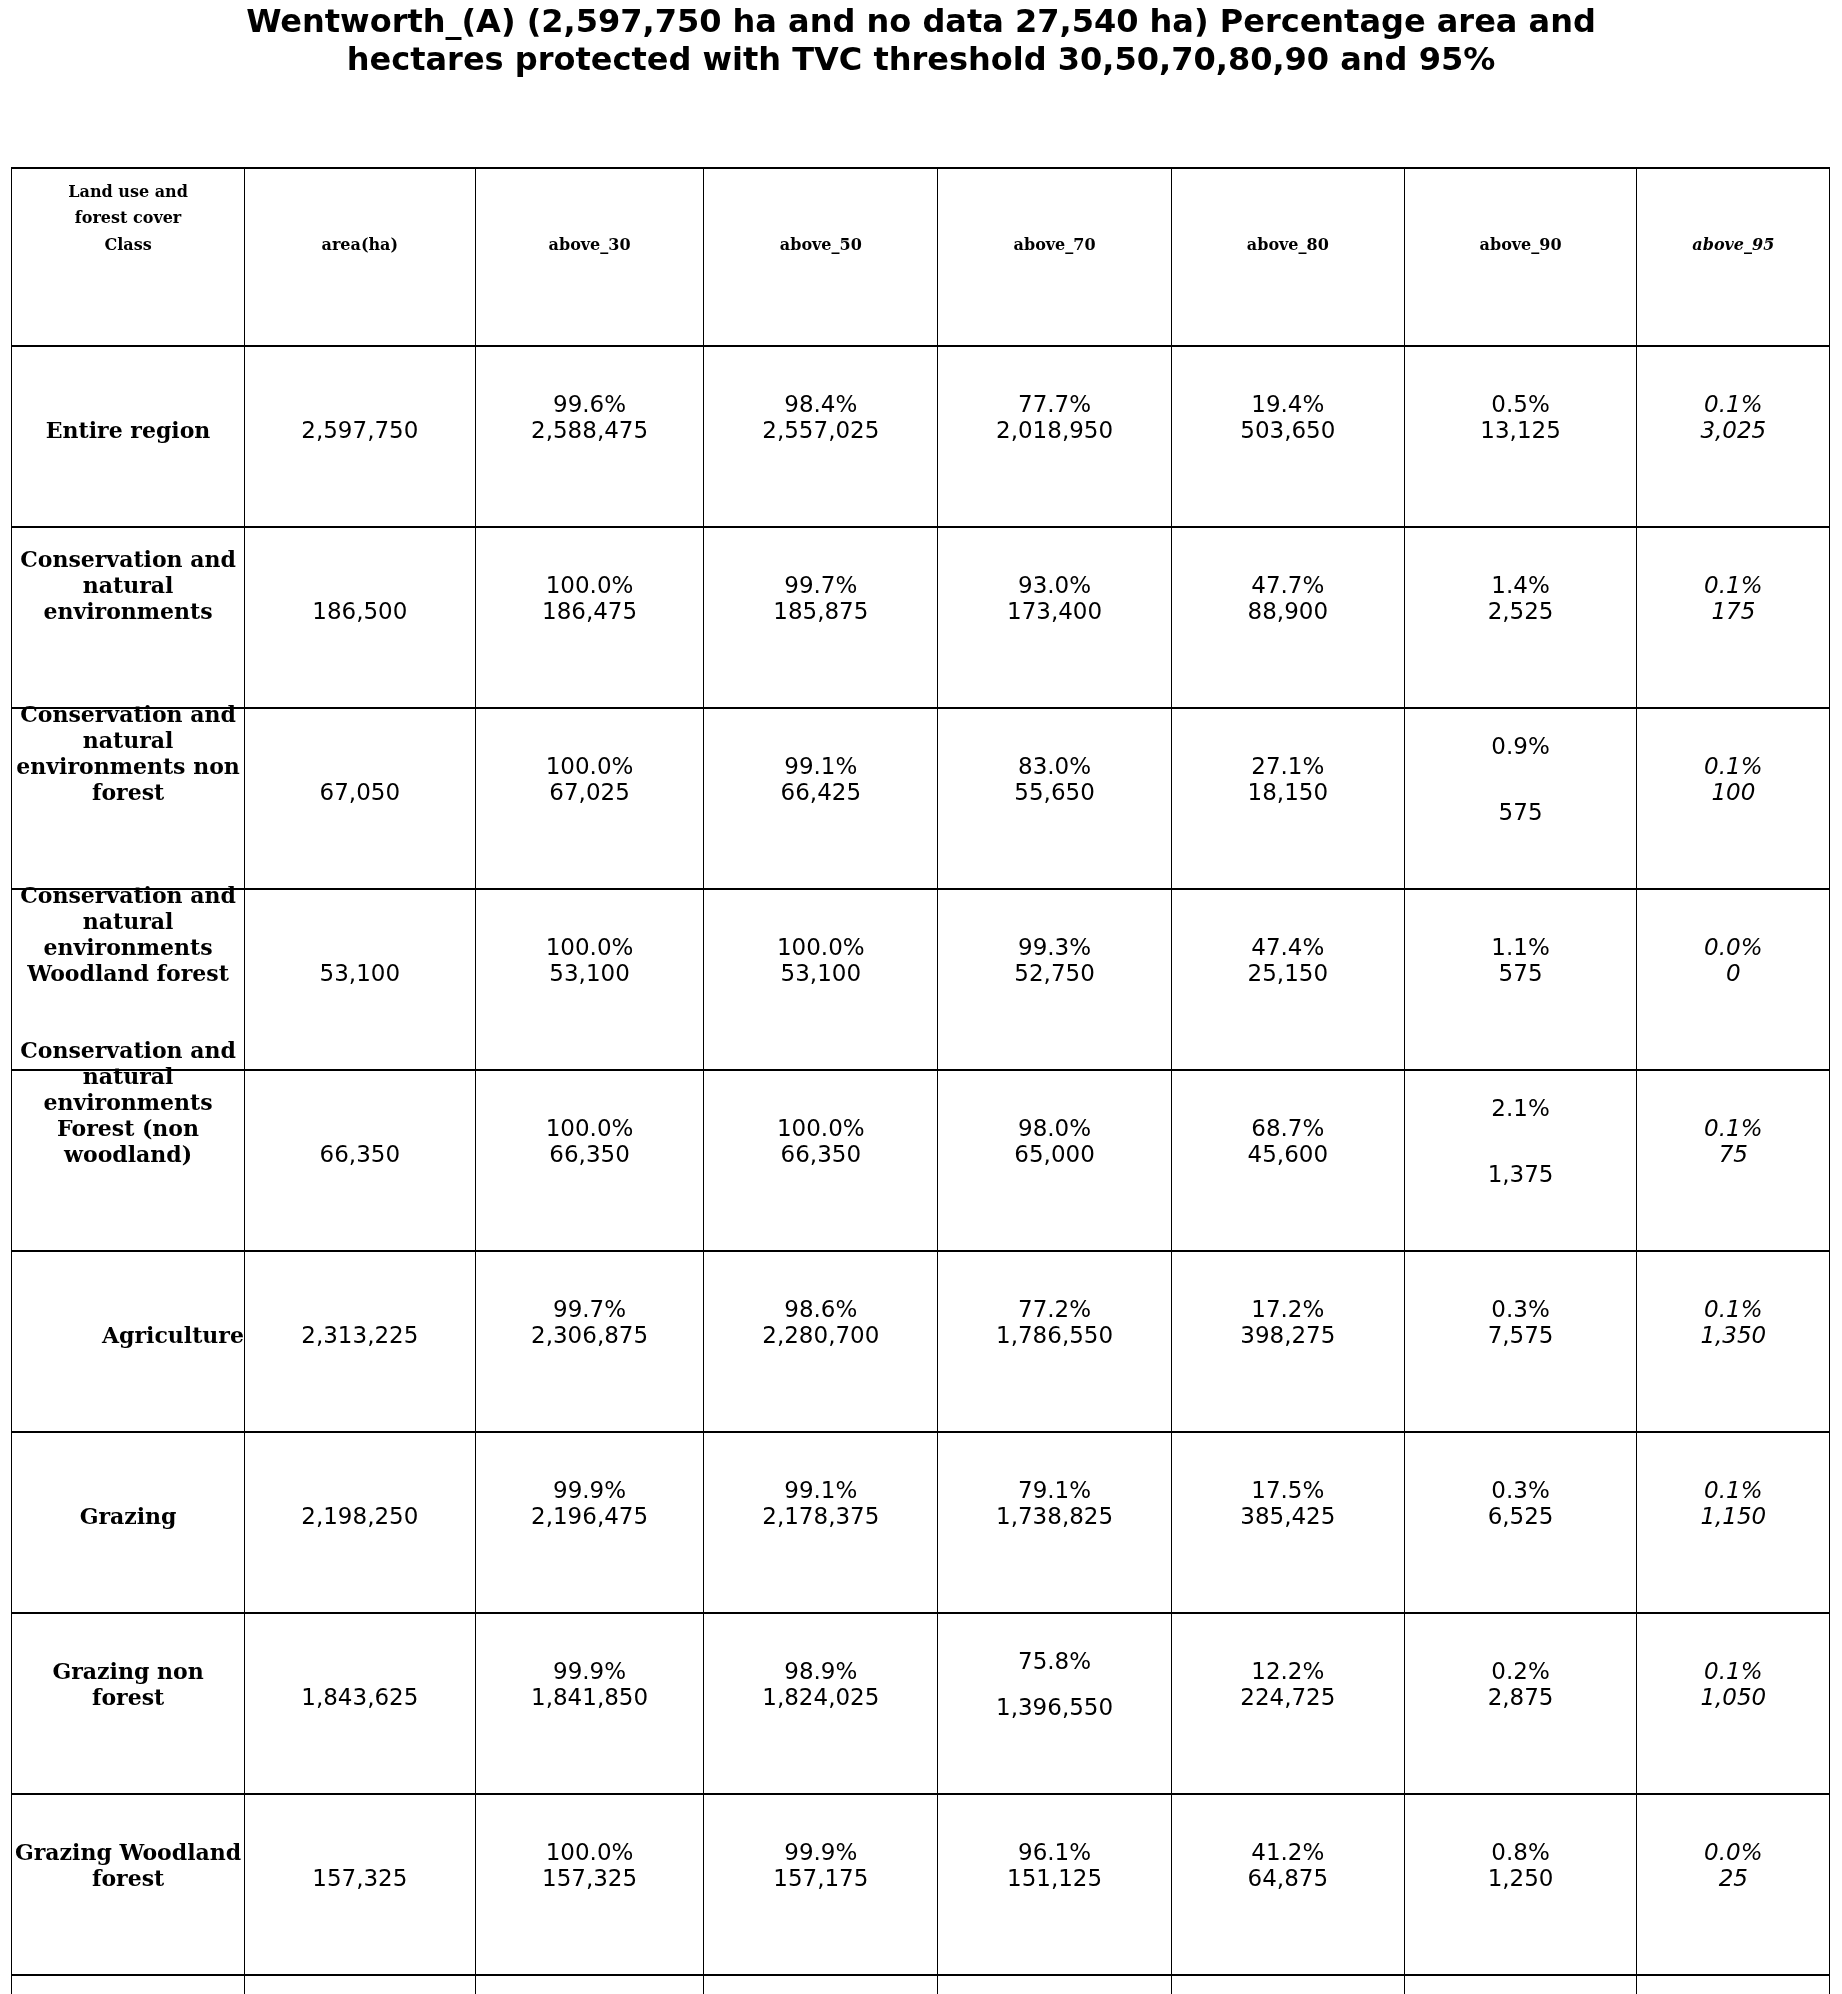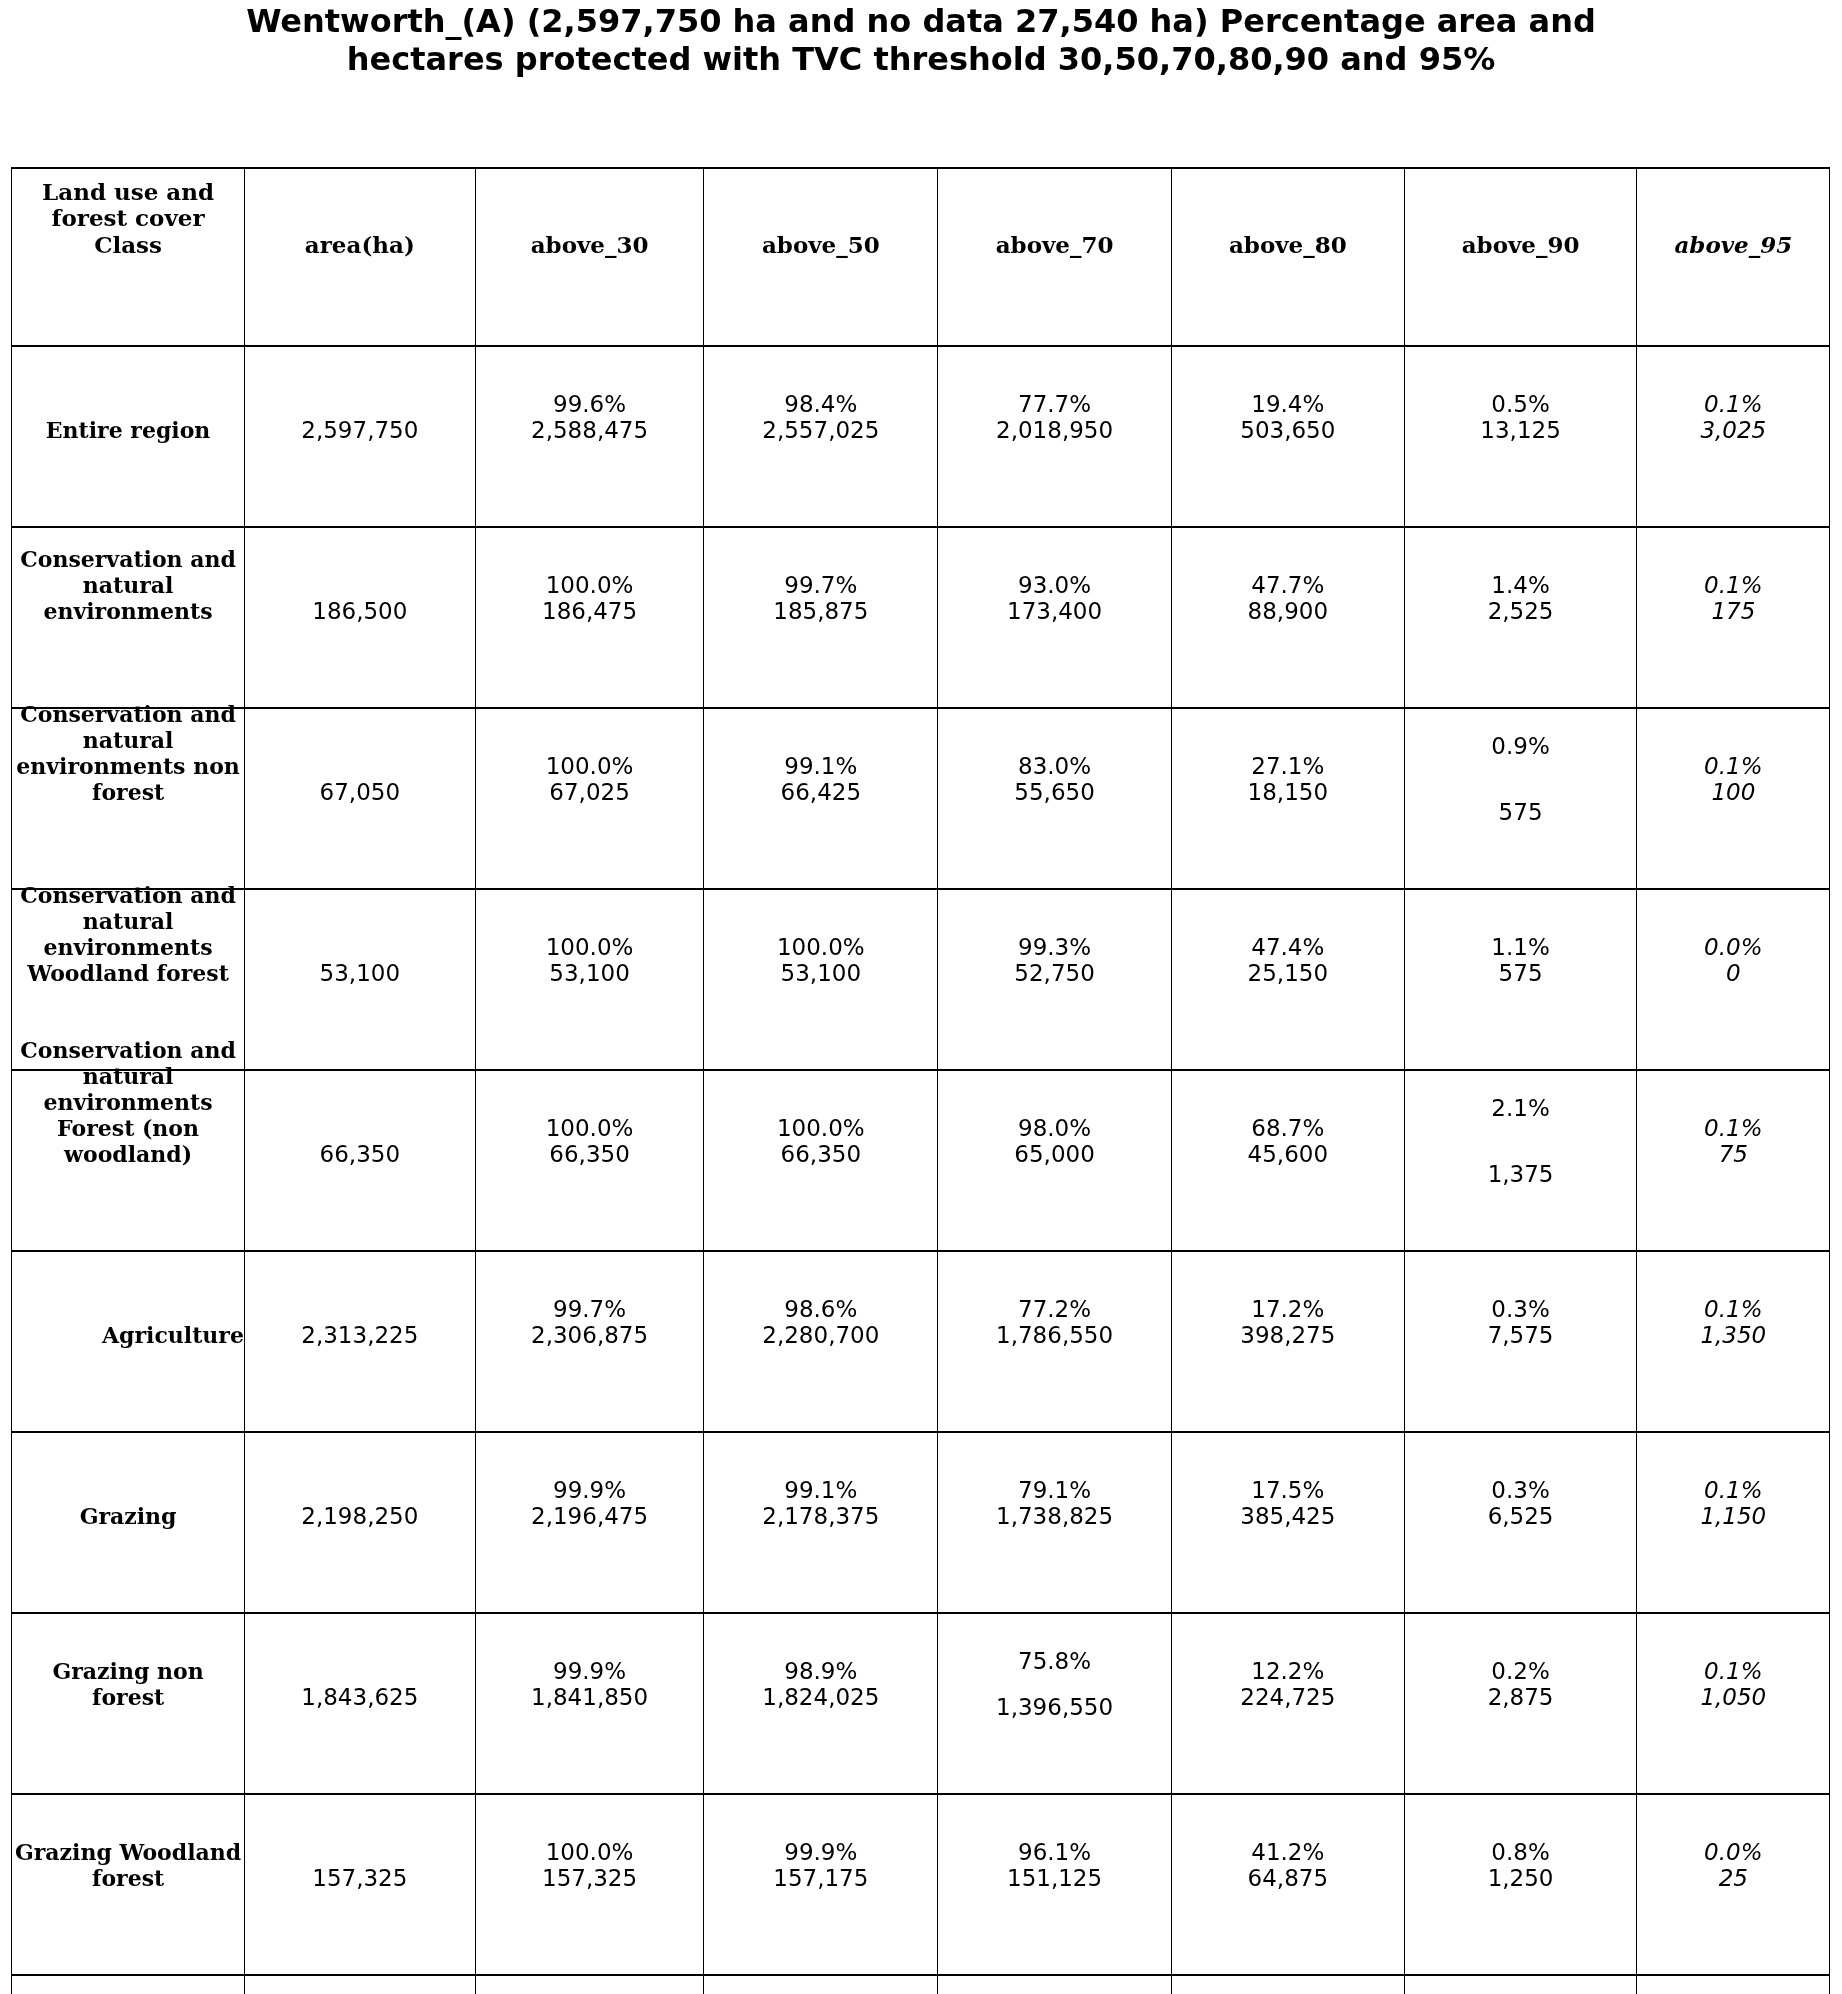--- a/index.html
+++ b/index.html
@@ -22,21 +22,21 @@
   .cell{box-sizing:border-box;border-right:1.2px solid #000;
         display:flex;flex-direction:column;justify-content:center;
         padding-bottom:40px;text-align:center;overflow:visible;}
   .trow.hdr .cell{padding-bottom:52px;}
   .cell:last-child{border-right:none;font-style:italic;}
   .slot{height:27px;line-height:27px;position:relative;}
   .slot .anchored{position:absolute;bottom:0;left:0;right:0;
                   line-height:26px;white-space:pre-line;}
   .num{font-family:"DejaVu Sans",sans-serif;font-size:23px;font-weight:normal;}
   .lbl{font-family:"DejaVu Serif",serif;font-size:22px;font-weight:bold;}
-  .hdl{font-family:"DejaVu Serif",serif;font-size:23px;font-weight:bold;}
+  .hdl{font-family:"DejaVu Serif",serif;font-size:16px;font-weight:bold;}
 </style>
 </head>
 <body>
 
 <div class="title">
   <div>Wentworth_(A) (2,597,750 ha and no data 27,540 ha) Percentage area and</div>
   <div>hectares protected with TVC threshold 30,50,70,80,90 and 95%</div>
 </div>
 
 <div class="tbl" id="tbl">

